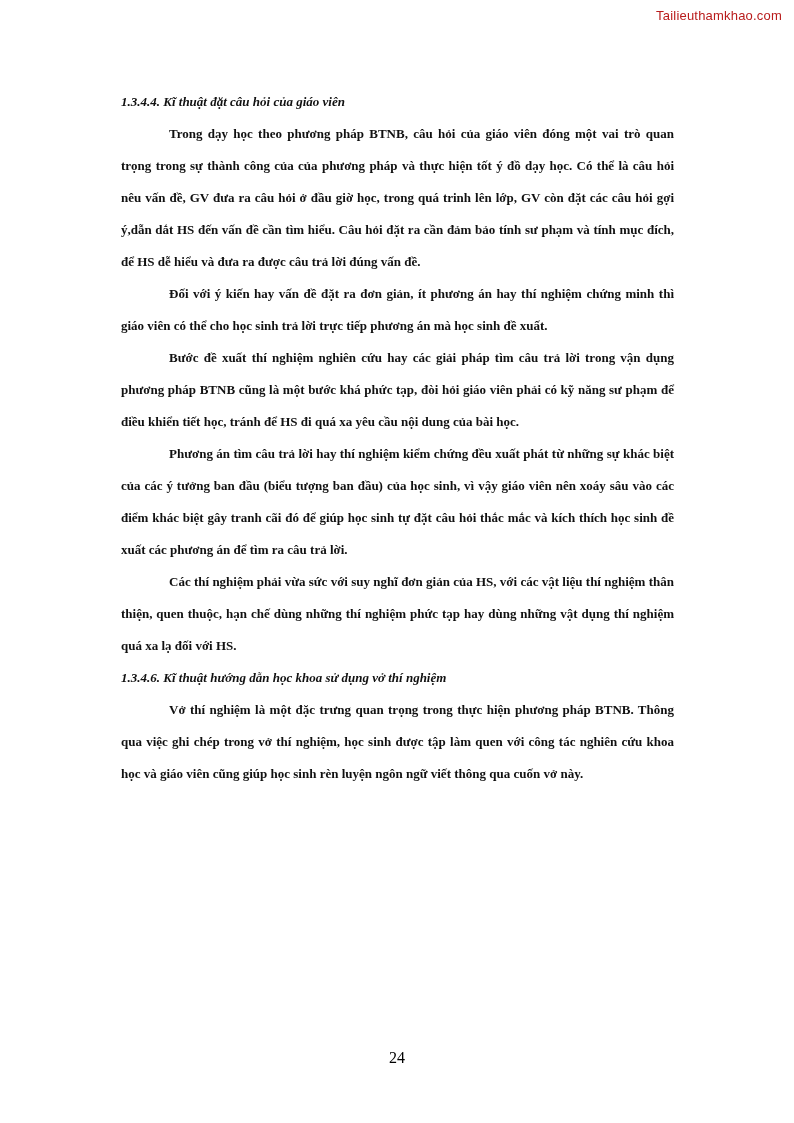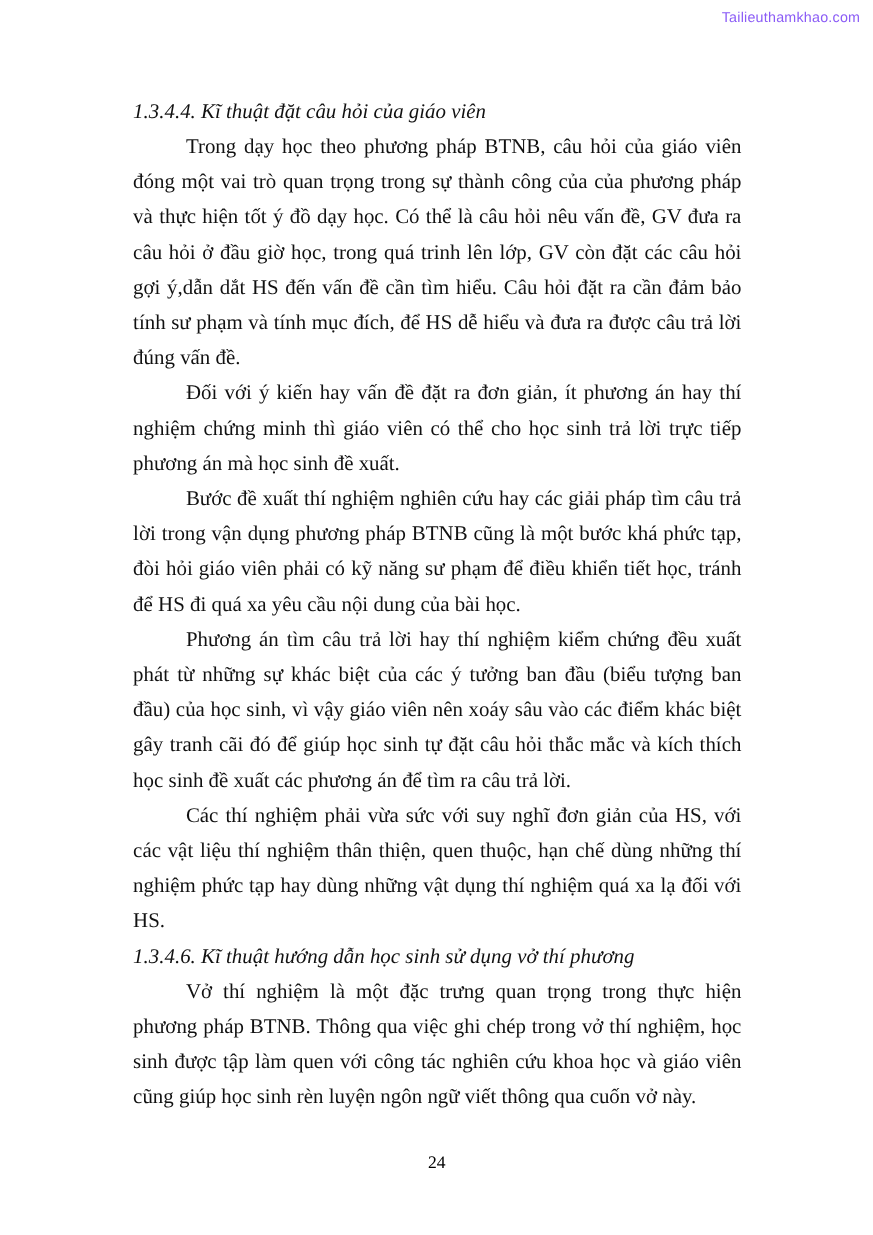--- a/index.html
+++ b/index.html
@@ -17,36 +17,36 @@
     font-family: "Liberation Serif", serif;
     color: #111111;
     overflow: hidden;
   }
   .watermark {
     position: absolute;
     top: 8px;
     right: 12px;
     font-family: "Liberation Sans", sans-serif;
     font-size: 13px;
-    color: #8b5cf6;
+    color: #b91c1c;
     letter-spacing: 0.2px;
   }
   .content {
     position: absolute;
     top: 86px;
     left: 121px;
     width: 553px;
   }
   .content p,
   .content h3 {
     margin: 0;
     padding: 0;
-    font-size: 19px;
+    font-size: 13px;
     line-height: 32px;
-    font-weight: normal;
+    font-weight: bold;
   }
   .content h3 {
     font-style: italic;
     text-align: left;
   }
   .content p {
     text-align: justify;
     text-indent: 48px;
   }
   .page-number {
@@ -75,21 +75,21 @@
 
 
     <p>Đối với ý kiến hay vấn đề đặt ra đơn giản, ít phương án hay thí nghiệm chứng minh thì giáo viên có thể cho học sinh trả lời trực tiếp phương án mà học sinh đề xuất.</p>
 
     <p>Bước đề xuất thí nghiệm nghiên cứu hay các giải pháp tìm câu trả lời trong vận dụng phương pháp BTNB cũng là một bước khá phức tạp, đòi hỏi giáo viên phải có kỹ năng sư phạm để điều khiển tiết học, tránh để HS đi quá xa yêu cầu nội dung của bài học.</p>
 
     <p>Phương án tìm câu trả lời hay thí nghiệm kiểm chứng đều xuất phát từ những sự khác biệt của các ý tưởng ban đầu (biểu tượng ban đầu) của học sinh, vì vậy giáo viên nên xoáy sâu vào các điểm khác biệt gây tranh cãi đó để giúp học sinh tự đặt câu hỏi thắc mắc và kích thích học sinh đề xuất các phương án để tìm ra câu trả lời.</p>
 
     <p>Các thí nghiệm phải vừa sức với suy nghĩ đơn giản của HS, với các vật liệu thí nghiệm thân thiện, quen thuộc, hạn chế dùng những thí nghiệm phức tạp hay dùng những vật dụng thí nghiệm quá xa lạ đối với HS.</p>
 
-    <h3>1.3.4.6. Kĩ thuật hướng dẫn học sinh sử dụng vở thí phương</h3>
+    <h3>1.3.4.6. Kĩ thuật hướng dẫn học khoa sử dụng vở thí nghiệm</h3>
 
     <p>Vở thí nghiệm là một đặc trưng quan trọng trong thực hiện phương pháp BTNB. Thông qua việc ghi chép trong vở thí nghiệm, học sinh được tập làm quen với công tác nghiên cứu khoa học và giáo viên cũng giúp học sinh rèn luyện ngôn ngữ viết thông qua cuốn vở này.</p>
 
   </div>
 
   <div class="page-number">24</div>
 
 </div>
 
 </body></html>

